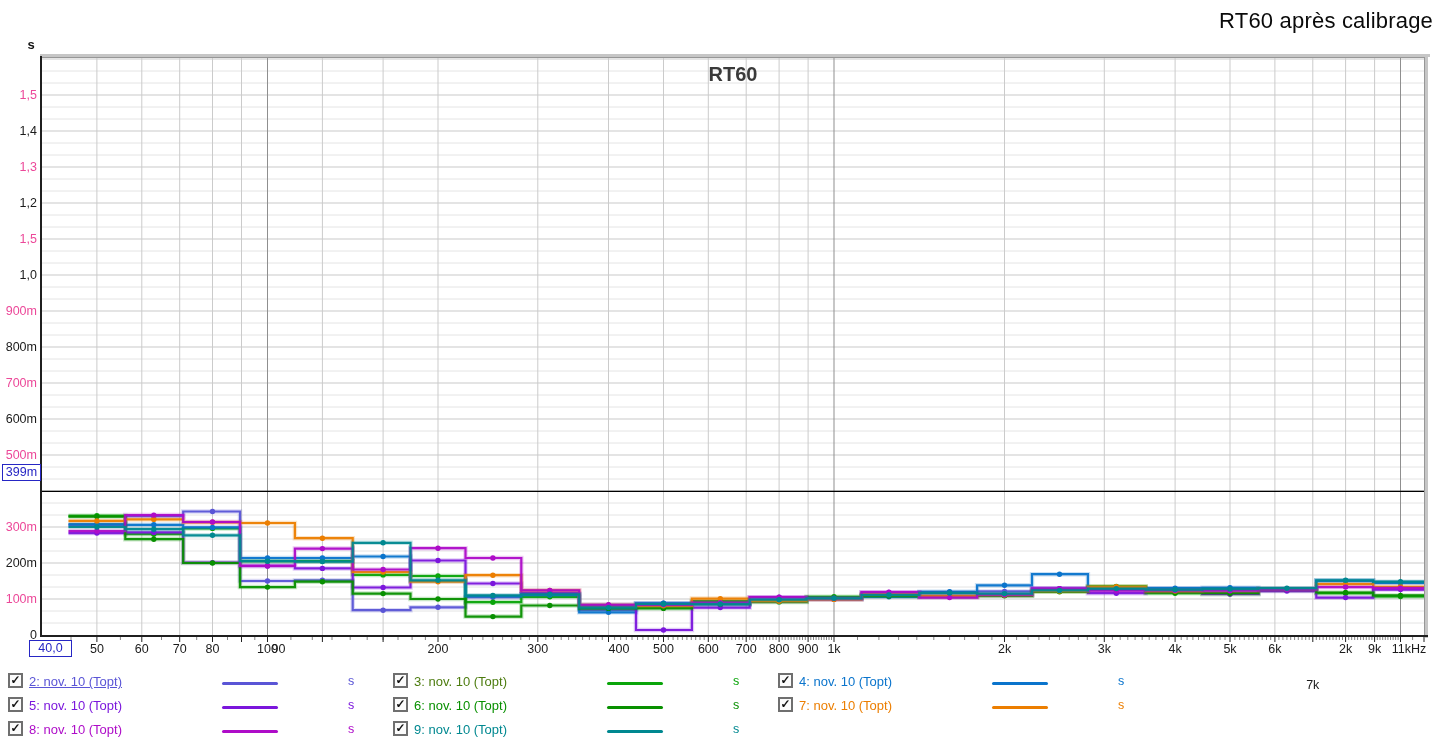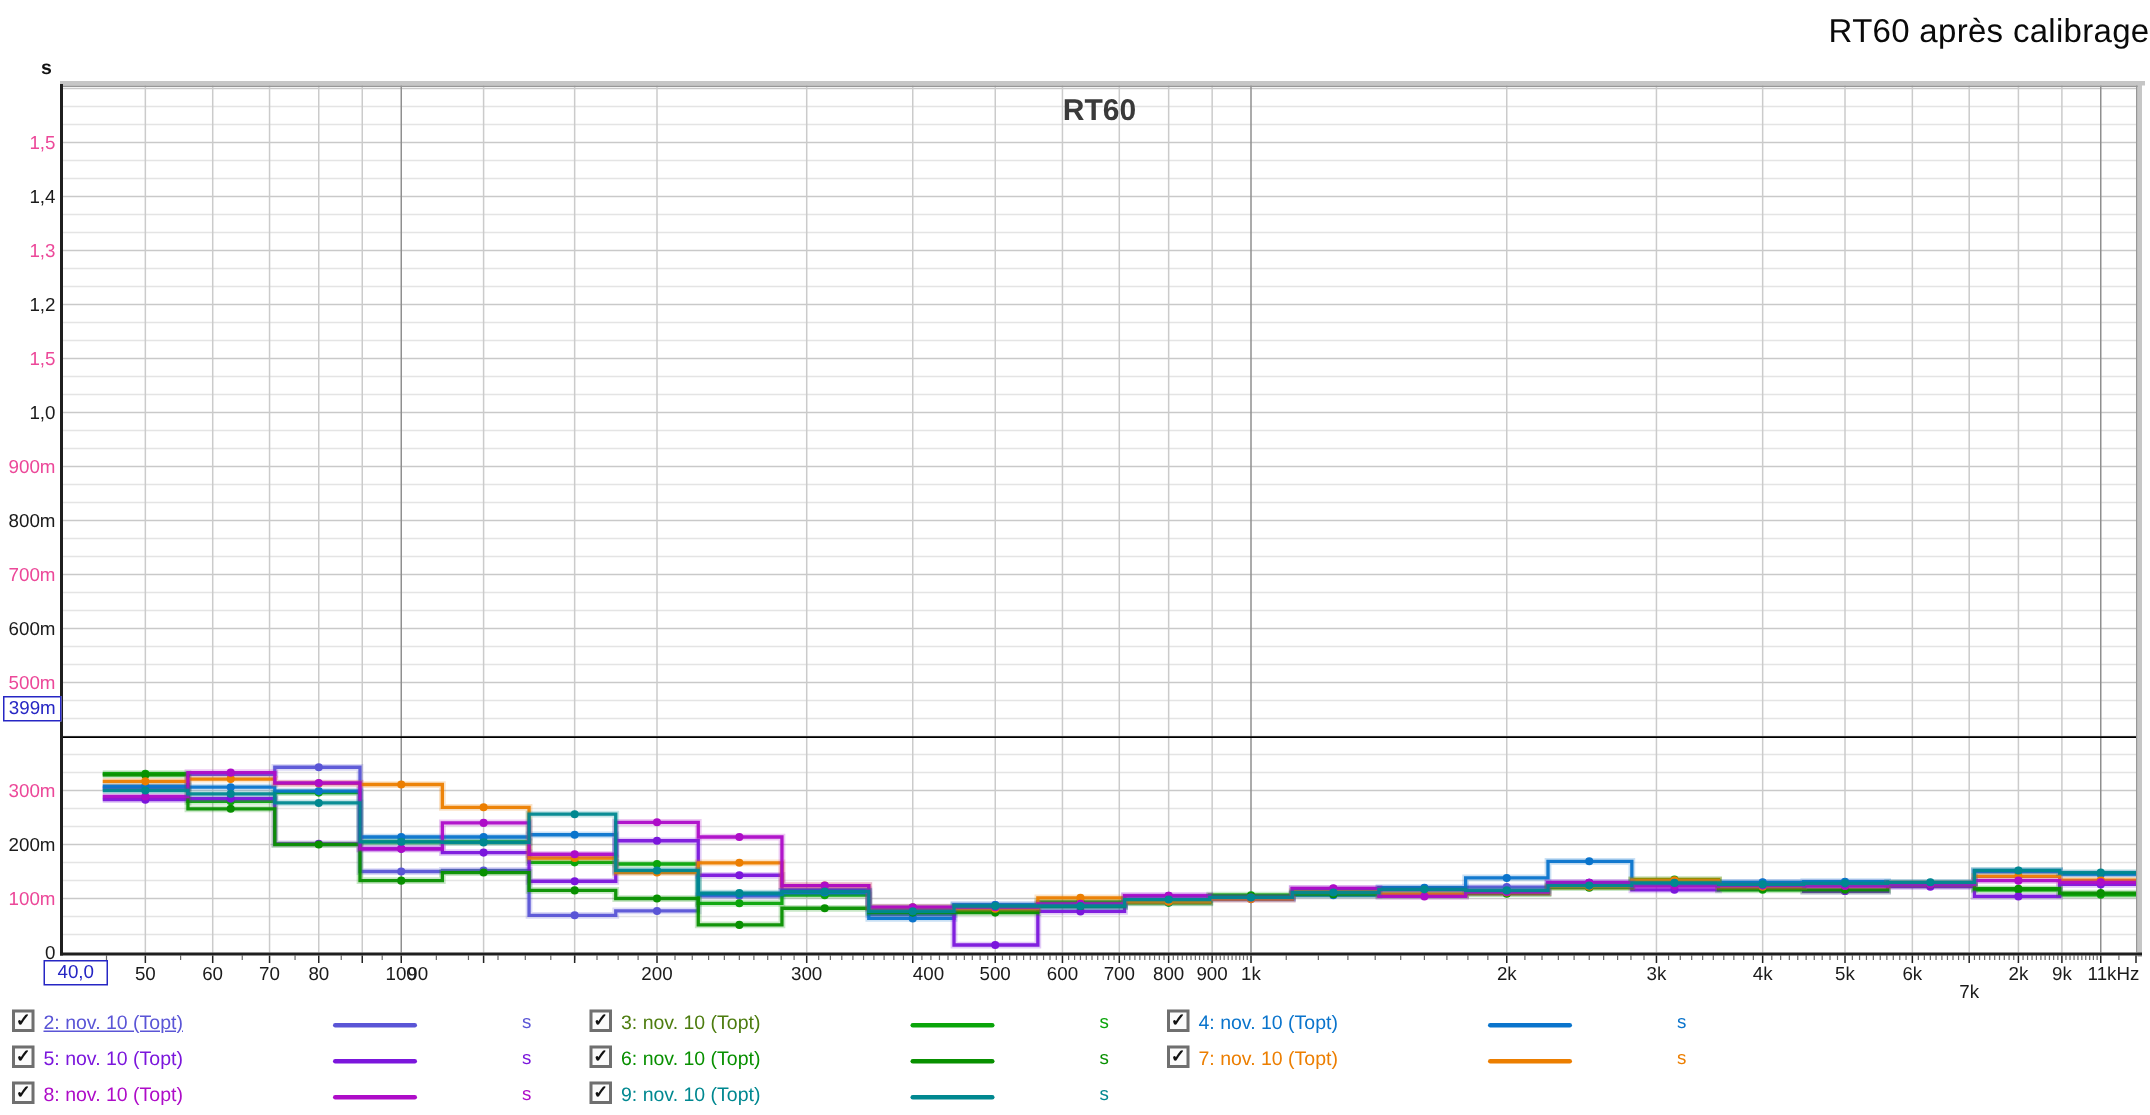--- a/index.html
+++ b/index.html
@@ -567,21 +567,21 @@
         <div class="xlab" style="left: 680.313px; width: 56px; top: 642px;">600</div>
         <div class="xlab" style="left: 718.241px; width: 56px; top: 642px;">700</div>
         <div class="xlab" style="left: 751.096px; width: 56px; top: 642px;">800</div>
         <div class="xlab" style="left: 780.077px; width: 56px; top: 642px;">900</div>
         <div class="xlab" style="left: 806.001px; width: 56px; top: 642px;">1k</div>
         <div class="xlab" style="left: 976.549px; width: 56px; top: 642px;">2k</div>
         <div class="xlab" style="left: 1076.31px; width: 56px; top: 642px;">3k</div>
         <div class="xlab" style="left: 1147.1px; width: 56px; top: 642px;">4k</div>
         <div class="xlab" style="left: 1202px; width: 56px; top: 642px;">5k</div>
         <div class="xlab" style="left: 1246.86px; width: 56px; top: 642px;">6k</div>
-        <div class="xlab" style="left: 1284.79px; width: 56px; top: 654px;">7k</div>
+        <div class="xlab" style="left: 1284.79px; width: 56px; top: 678px;">7k</div>
         <div class="xlab" style="left: 1317.64px; width: 56px; top: 642px;">2k</div>
         <div class="xlab" style="left: 1346.63px; width: 56px; top: 642px;">9k</div>
         <div class="xlab" style="left: 1387px; width: 44px; top: 642px;">11kHz</div>
       </div>
     <div class="cursor-box" id="cursor-y" style="left:2px;top:464px;width:37px;">399m</div>
     <div class="cursor-box" id="cursor-x" style="left:29px;top:640px;width:41px;">40,0</div>
   </div>
 
   <div id="legend">
       <div class="legend-col" style="left: 5px;">

